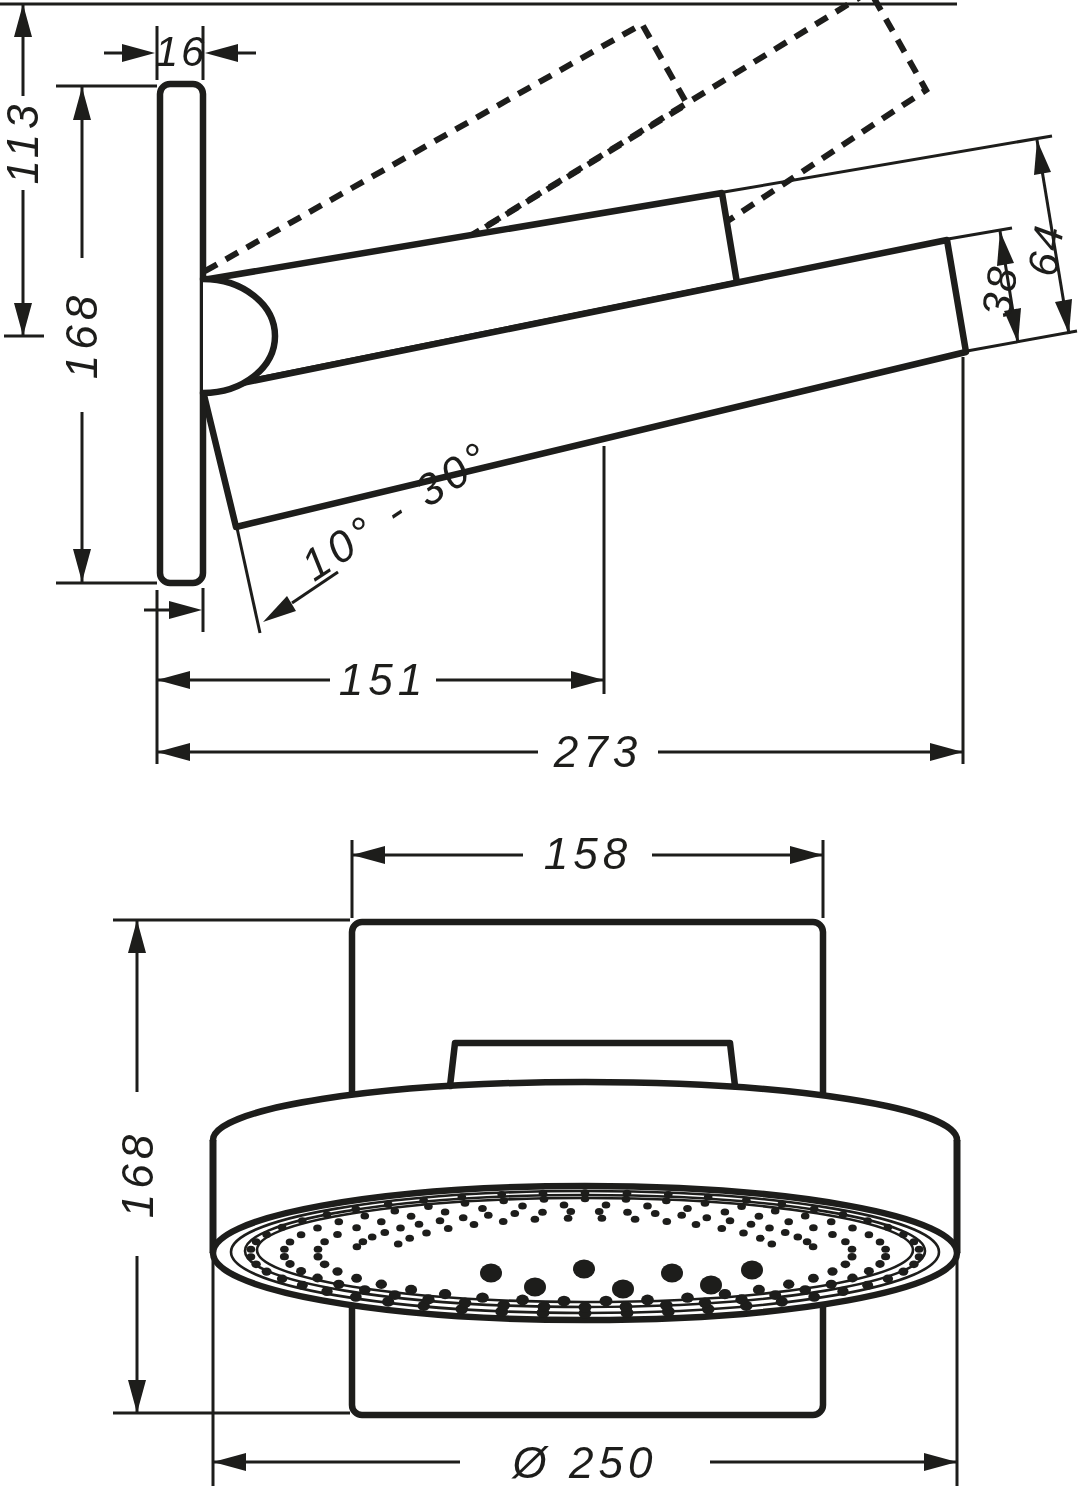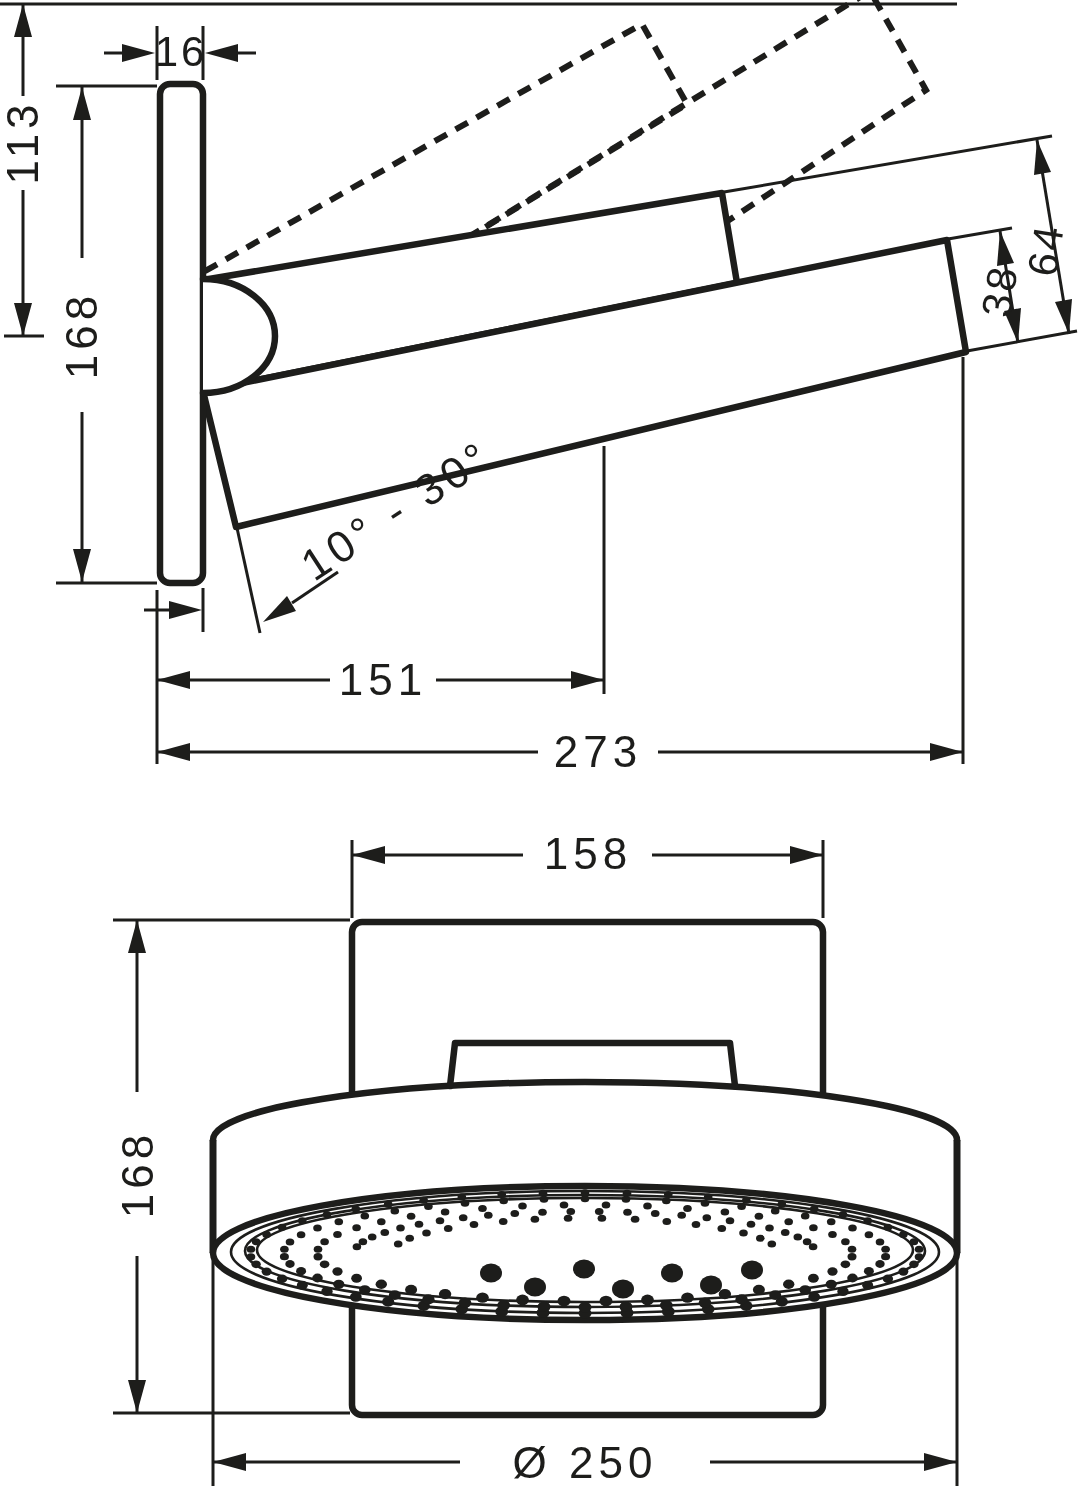--- a/index.html
+++ b/index.html
@@ -1,17 +1,17 @@
 <!DOCTYPE html>
 <html><head>
 <meta charset="utf-8">
 <style>
   html,body{margin:0;padding:0;background:#ffffff;}
   .stage{position:relative;width:1078px;height:1493px;background:#ffffff;overflow:hidden;
-         font-family:"Liberation Sans",sans-serif;}
+         font-family:"Liberation Sans",sans-serif;font-style:italic;}
   svg{position:absolute;left:0;top:0;}
   text{fill:#1d1d1b;font-family:"Liberation Sans",sans-serif;font-weight:400;}
   .obj{fill:#ffffff;stroke:#1d1d1b;stroke-width:6.5;stroke-linejoin:round;stroke-linecap:round;}
   .objn{fill:none;stroke:#1d1d1b;stroke-width:6.5;stroke-linejoin:round;stroke-linecap:round;}
   .dash{fill:none;stroke:#1d1d1b;stroke-width:6;stroke-dasharray:14 10;stroke-linejoin:miter;}
   .dim{stroke:#1d1d1b;stroke-width:3;fill:none;stroke-linecap:butt;}
   .arr{fill:#1d1d1b;stroke:none;}
   .ring{fill:none;stroke:#1d1d1b;stroke-width:2.6;}
   .lbl{font-size:44px;letter-spacing:5px;}
   .lbl-s{font-size:42px;letter-spacing:3px;}

